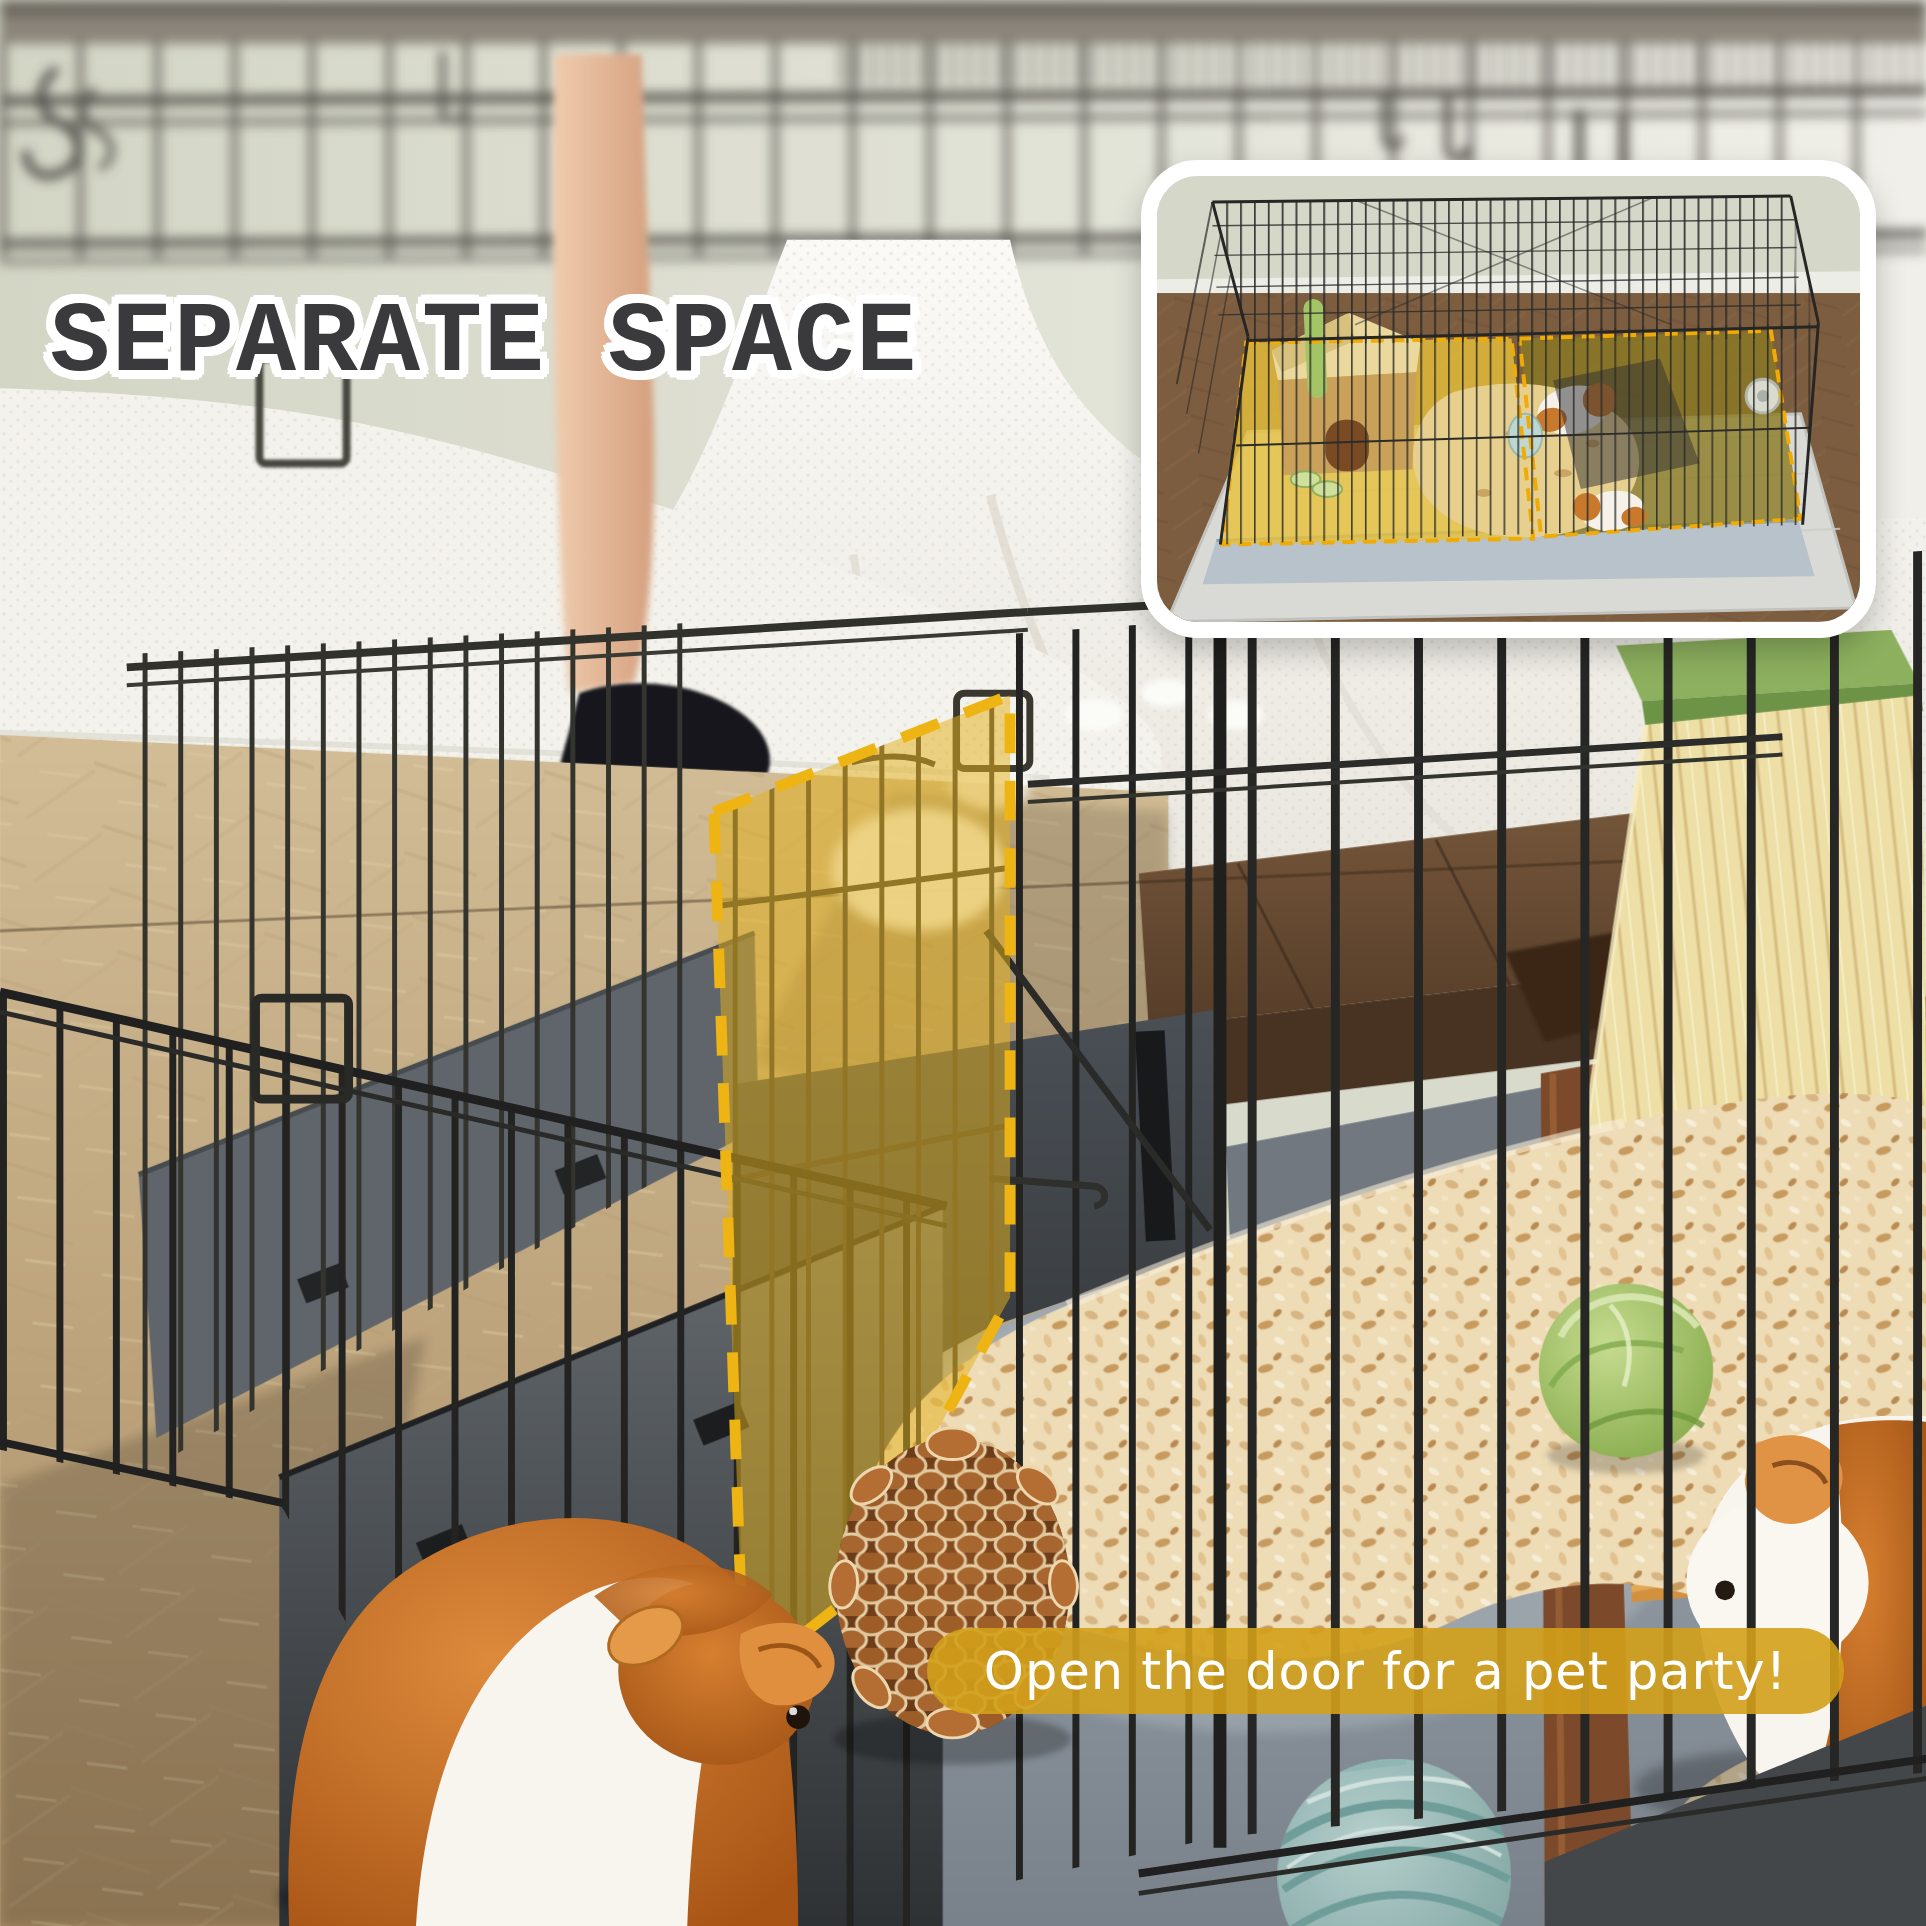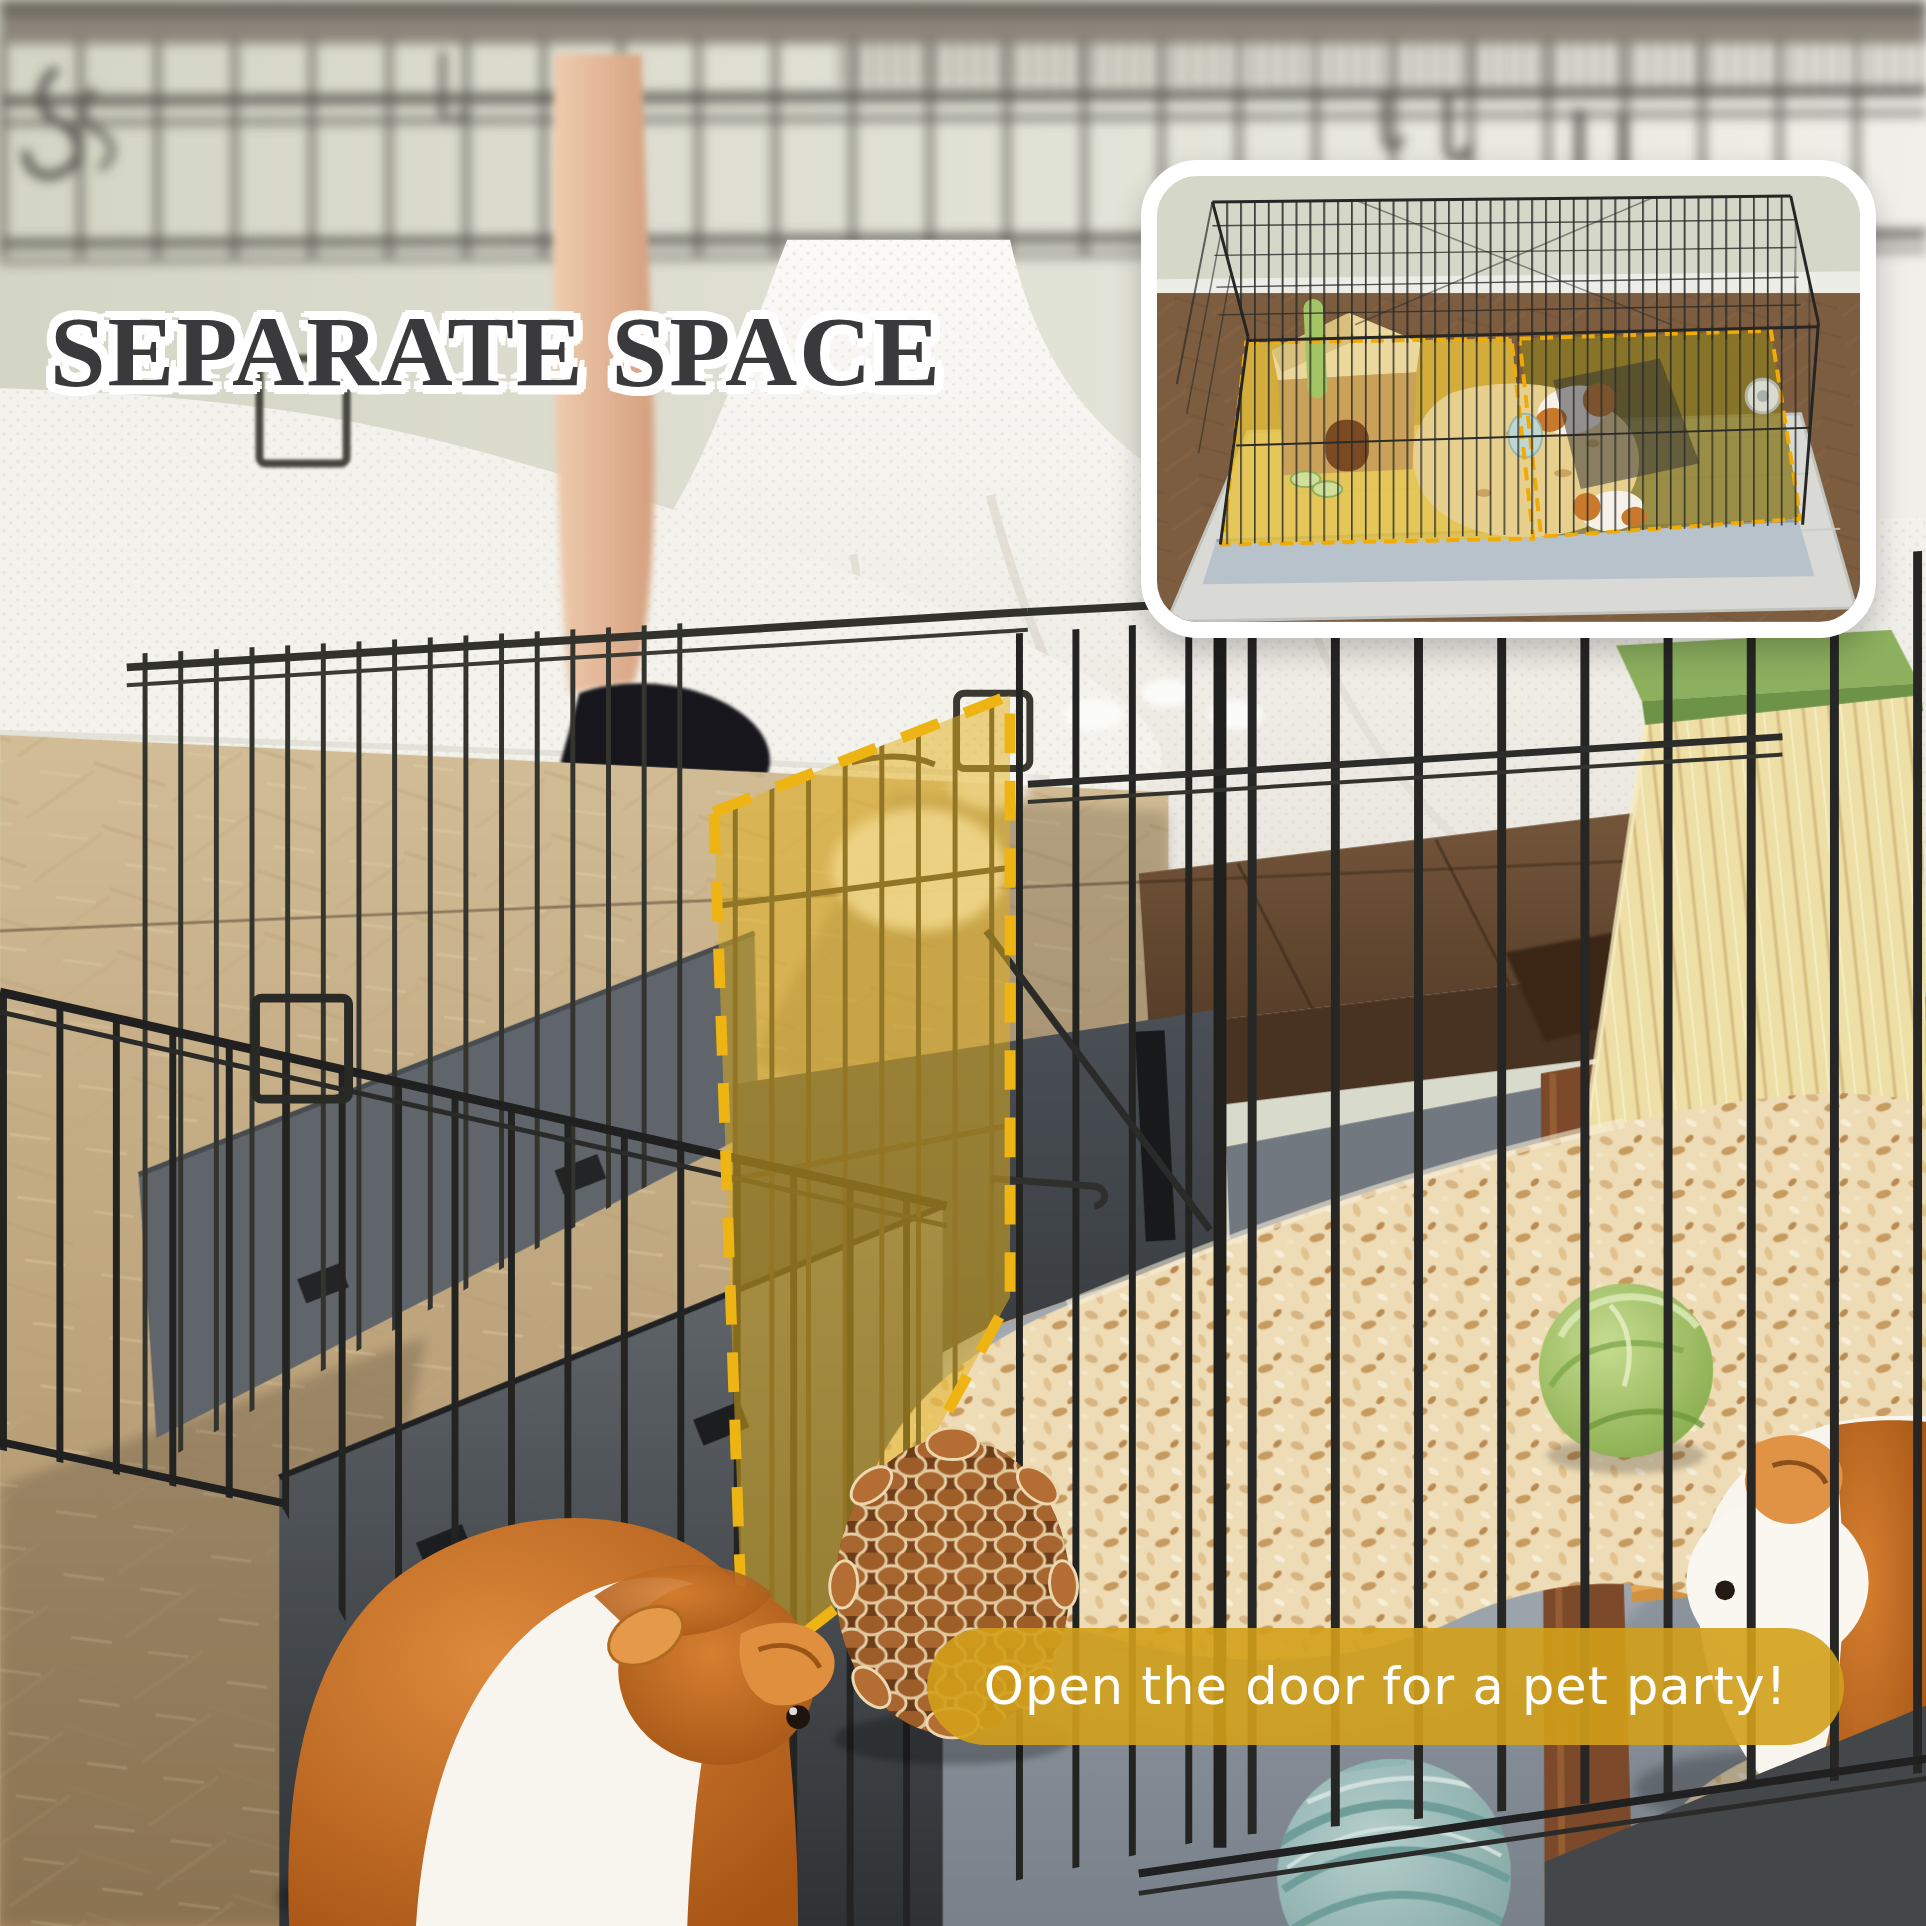--- a/index.html
+++ b/index.html
@@ -1,38 +1,38 @@
 <!DOCTYPE html>
 <html><head>
 <meta charset="utf-8">
 <style>
   html,body{margin:0;padding:0;background:#222;}
   #stage{position:relative;width:1927px;height:1927px;overflow:hidden;background:#d8dacb;font-family:"Liberation Sans",sans-serif;}
   #scene{position:absolute;left:0;top:0;}
   
   #headline{
-    position:absolute;left:50px;top:294px;width:1089px;
-    font-family:Liberation Serif, serif;
+    position:absolute;left:50px;top:287px;width:1089px;
+    font-family:Liberation Mono, monospace;
     font-size:100px;font-weight:bold;letter-spacing:2px;
     color:#3a3a3c;white-space:nowrap;
     text-shadow:
       -9px 0 0 #fff, 9px 0 0 #fff, 0 -9px 0 #fff, 0 9px 0 #fff,
       -7px -7px 0 #fff, 7px -7px 0 #fff, -7px 7px 0 #fff, 7px 7px 0 #fff,
       -9px 4px 0 #fff, 9px 4px 0 #fff, -4px -9px 0 #fff, 4px 9px 0 #fff;
   }
   
   #inset{
     position:absolute;left:1141px;top:160px;width:703px;height:446px;
     border:16px solid #fff;border-radius:57px;overflow:hidden;
     box-shadow:0 14px 30px rgba(0,0,0,.22);
     background:#d5d7c9;
   }
   
   #pill{
-    position:absolute;left:927px;top:1628px;width:917px;height:117px;
+    position:absolute;left:927px;top:1628px;width:917px;height:86px;
     border-radius:59px;background:rgba(211,160,25,.90);
     display:flex;align-items:center;justify-content:center;
   }
   #pill span{
     font-family:"DejaVu Sans","Liberation Sans",sans-serif;
     font-size:51px;font-weight:500;color:#fff;letter-spacing:1px;white-space:nowrap;
   }
 </style>
 </head>
 <body>

